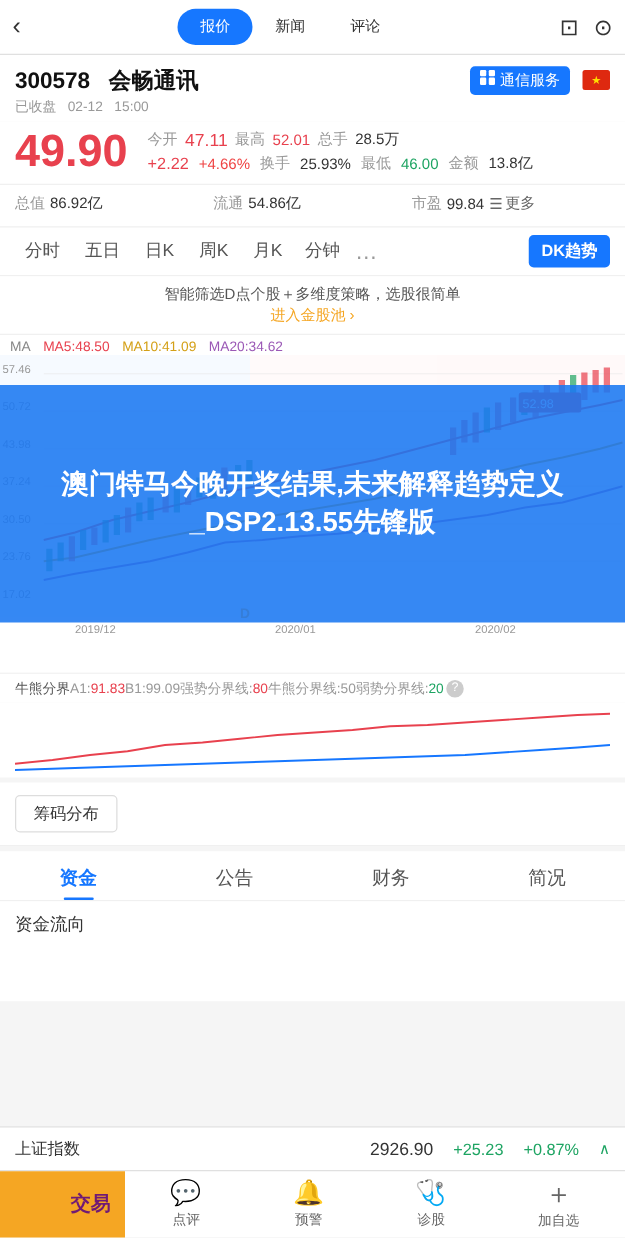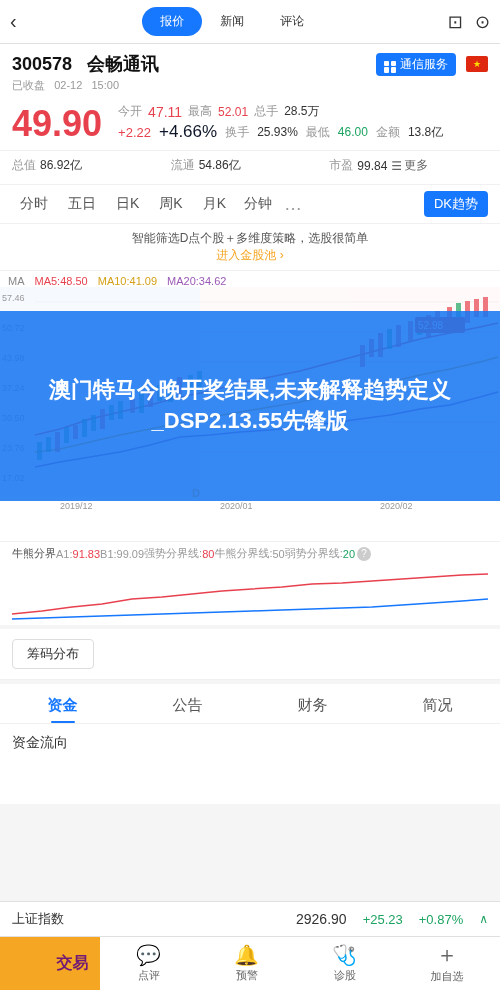--- a/index.html
+++ b/index.html
@@ -66,21 +66,21 @@
       align-items: center;
       justify-content: space-between;
     }
     .stock-name {
       font-size: 18px;
       font-weight: bold;
       color: #111;
     }
     .service-btn {
       display: flex;
-      align-items: flex-end;
+      align-items: flex-start;
       gap: 4px;
       background: #1677ff;
       color: #fff;
       border-radius: 4px;
       padding: 3px 8px;
       font-size: 12px;
     }
     .service-btn .grid-icon {
       display: grid;
       grid-template-columns: 1fr 1fr;
@@ -126,21 +126,21 @@
       font-weight: bold;
       color: #e8414e;
       line-height: 1;
     }
     .price-change {
       display: flex;
       gap: 8px;
       align-items: center;
     }
     .change-val { color: #e8414e; font-size: 13px; }
-    .change-pct { color: #0f172a; font-size: 17px; }
+    .change-pct { color: #ef4444; font-size: 12px; }
 
     
     .metrics-table {
       background: #fff;
       padding: 4px 12px 8px;
       display: grid;
       grid-template-columns: 1fr 1fr 1fr;
       gap: 2px 0;
     }
     .metric-item {
@@ -179,21 +179,21 @@
       cursor: pointer;
       border-radius: 3px;
     }
     .dk-btn {
       margin-left: auto;
       background: #1677ff;
       color: #fff;
       border-radius: 4px;
       padding: 4px 10px;
       font-size: 13px;
-      font-weight: 400;
+      font-weight: 700;
       cursor: pointer;
     }
     .minute-tab {
       padding: 4px 6px;
       font-size: 14px;
       color: #555;
       cursor: pointer;
     }
 
     

